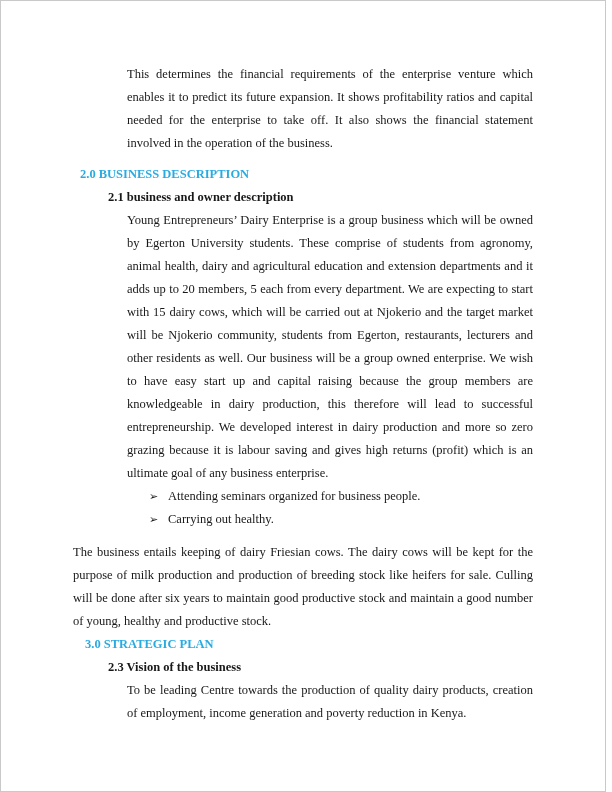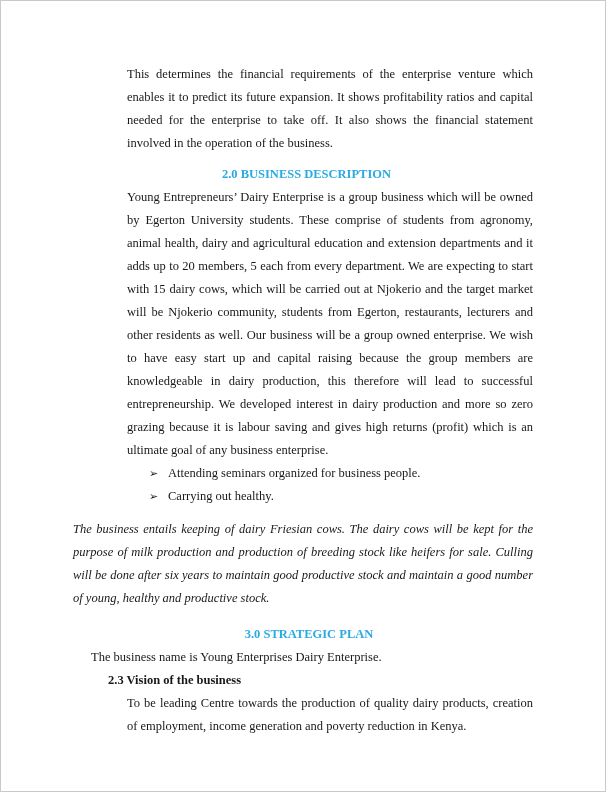--- a/index.html
+++ b/index.html
@@ -28,29 +28,27 @@
     text-align: justify;
   }
   .indent {
     margin-left: 54px;
   }
   .heading {
     margin: 0;
     font-size: 12.5px;
     font-weight: bold;
     color: #29ABE2;
-    text-align: center;
   }
   .h2-main {
     margin-left: 7px;
     margin-top: 8px;
   }
   .h3-main {
     margin-left: 12px;
-    margin-top: 13px;
   }
   .subheading {
     margin: 0;
     margin-left: 35px;
     font-size: 12.5px;
     font-weight: bold;
     color: #181818;
   }
   .bullet {
     display: flex;
@@ -60,52 +58,51 @@
   .bullet-marker {
     flex: 0 0 auto;
     width: 19px;
     font-size: 11px;
   }
   .bullet-text {
     flex: 1 1 auto;
   }
   .closing {
     margin-top: 10px;
-    font-style: italic;
   }
   .name-line {
     margin-left: 18px;
   }
 </style>
 </head>
 <body>
 
 <div class="page">
 
   <p class="para indent justify">This determines the financial requirements of the enterprise venture which enables it to predict its future expansion. It shows profitability ratios and capital needed for the enterprise to take off. It also shows the financial statement involved in the operation of the business.</p>
 
   <h2 class="heading h2-main">2.0 BUSINESS DESCRIPTION</h2>
 
+  <h3 class="subheading">2.1 business and owner description</h3>
 
   <p class="para indent justify">Young Entrepreneurs’ Dairy Enterprise is a group business which will be owned by Egerton University students. These comprise of students from agronomy, animal health, dairy and agricultural education and extension departments and it adds up to 20 members, 5 each from every department. We are expecting to start with 15 dairy cows, which will be carried out at Njokerio and the target market will be Njokerio community, students from Egerton, restaurants, lecturers and other residents as well. Our business will be a group owned enterprise. We wish to have easy start up and capital raising because the group members are knowledgeable in dairy production, this therefore will lead to successful entrepreneurship. We developed interest in dairy production and more so zero grazing because it is labour saving and gives high returns (profit) which is an ultimate goal of any business enterprise.</p>
 
 
   <div class="bullet">
     <span class="bullet-marker">➢</span>
     <span class="bullet-text">Attending seminars organized for business people.</span>
   </div>
 
   <div class="bullet">
     <span class="bullet-marker">➢</span>
     <span class="bullet-text">Carrying out healthy.</span>
   </div>
 
   <p class="para justify closing">The business entails keeping of dairy Friesian cows. The dairy cows will be kept for the purpose of milk production and production of breeding stock like heifers for sale. Culling will be done after six years to maintain good productive stock and maintain a good number of young, healthy and productive stock.</p>
 
   <h2 class="heading h3-main">3.0 STRATEGIC PLAN</h2>
 
-  <p class="para name-line">The business name is Young Enterprises Dairy Enterprise.</p>
 
   <h3 class="subheading">2.3 Vision of the business</h3>
 
   <p class="para indent justify">To be leading Centre towards the production of quality dairy products, creation of employment, income generation and poverty reduction in Kenya.</p>
 
 </div>
 
 </body></html>

